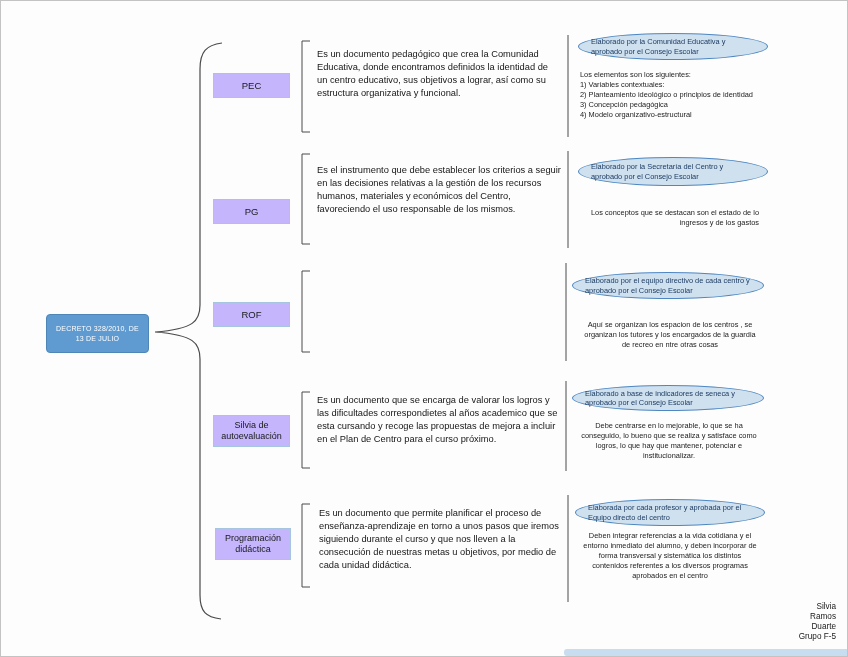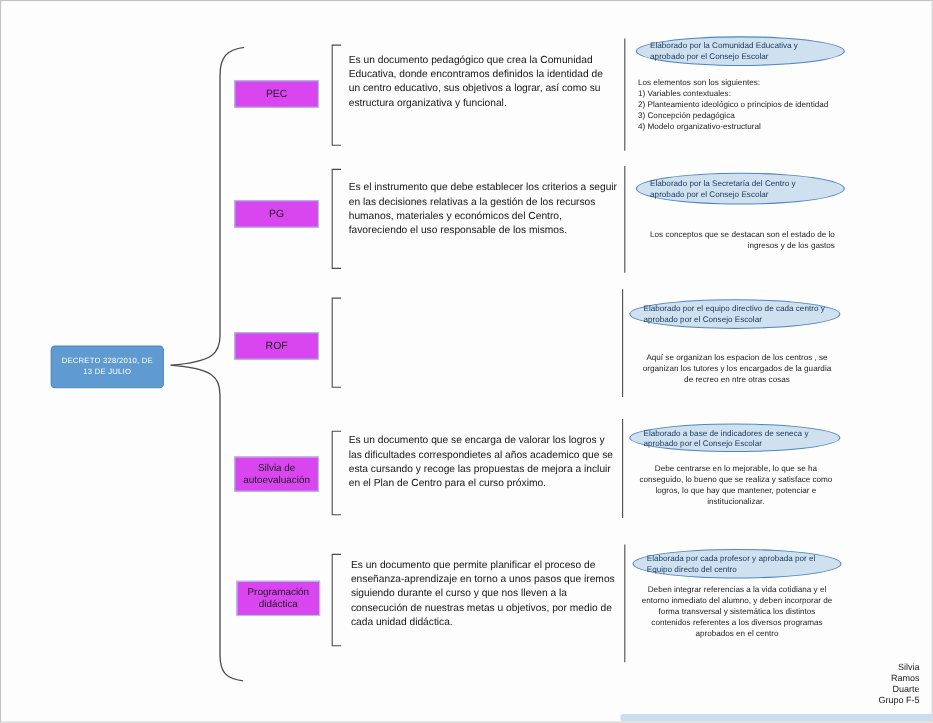--- a/index.html
+++ b/index.html
@@ -14,21 +14,21 @@
   }
   svg.lines{position:absolute;left:0;top:0;width:848px;height:657px;}
   .root-node{
     position:absolute;left:45px;top:313px;width:101px;height:37px;
     background:#5f9bd1;border:1px solid #4f86b8;border-radius:4px;
     color:#ffffff;font-size:7px;line-height:1.3;
     display:flex;align-items:center;justify-content:center;text-align:center;
     white-space:pre-line;letter-spacing:.2px;
   }
   .label-box{
-    position:absolute;background:#d946ef;border:1px solid #a5c6de;
+    position:absolute;background:#c4b5fd;border:1px solid #a5c6de;
     color:#1a1a1a;font-size:9.5px;line-height:1.25;
     display:flex;align-items:center;justify-content:center;text-align:center;
     box-sizing:border-box;padding:2px 3px;
   }
   .desc{
     position:absolute;color:#161616;font-size:9.3px;line-height:1.4;text-align:left;
   }
   .bubble{
     position:absolute;background:#cfe0ef;border:1.5px solid #4e87c1;border-radius:50%;
     color:#17375e;font-size:7.4px;line-height:1.25;
@@ -75,21 +75,21 @@
 
   <div class="label-box" style="left:212px;top:72px;width:77px;height:25px;">PEC</div>
   <div class="desc" style="left:316px;top:47px;width:242px;">Es un documento pedagógico que crea la Comunidad Educativa, donde encontramos definidos la identidad de un centro educativo, sus objetivos a lograr, así como su estructura organizativa y funcional.</div>
   <div class="bubble" style="left:577px;top:32px;width:190px;height:27px;">Elaborado por la Comunidad Educativa y aprobado por el Consejo Escolar</div>
   <div class="detail" style="left:579px;top:69px;width:192px;">Los elementos son los siguientes:
 1) Variables contextuales:
 2) Planteamiento ideológico o principios de identidad
 3) Concepción pedagógica
 4) Modelo organizativo-estructural</div>
 
-  <div class="label-box" style="left:212px;top:181px;width:77px;height:25px;">PG</div>
+  <div class="label-box" style="left:212px;top:198px;width:77px;height:25px;">PG</div>
   <div class="desc" style="left:316px;top:163px;width:244px;">Es el instrumento que debe establecer los criterios a seguir en las decisiones relativas a la gestión de los recursos humanos, materiales y económicos del Centro, favoreciendo el uso responsable de los mismos.</div>
   <div class="bubble" style="left:577px;top:156px;width:190px;height:29px;">Elaborado por la Secretaría del Centro y aprobado por el Consejo Escolar</div>
   <div class="detail centered" style="left:586px;top:207px;width:172px;text-align:right;">Los conceptos que se destacan son el estado de lo ingresos y de los gastos</div>
 
   <div class="label-box" style="left:212px;top:301px;width:77px;height:25px;">ROF</div>
   <div class="bubble" style="left:571px;top:271px;width:192px;height:27px;">Elaborado por el equipo directivo de cada centro y aprobado por el Consejo Escolar</div>
   <div class="detail centered" style="left:580px;top:319px;width:178px;">Aquí se organizan los espacion de los centros , se organizan los tutores y los encargados de la guardia de recreo en ntre otras cosas</div>
 
   <div class="label-box" style="left:212px;top:414px;width:77px;height:32px;font-size:9px;">Silvia de autoevaluación</div>
   <div class="desc" style="left:316px;top:393px;width:244px;">Es un documento que se encarga de valorar los logros y las dificultades correspondietes al años academico que se esta cursando y recoge las propuestas de mejora a incluir en el Plan de Centro para el curso próximo.</div>

